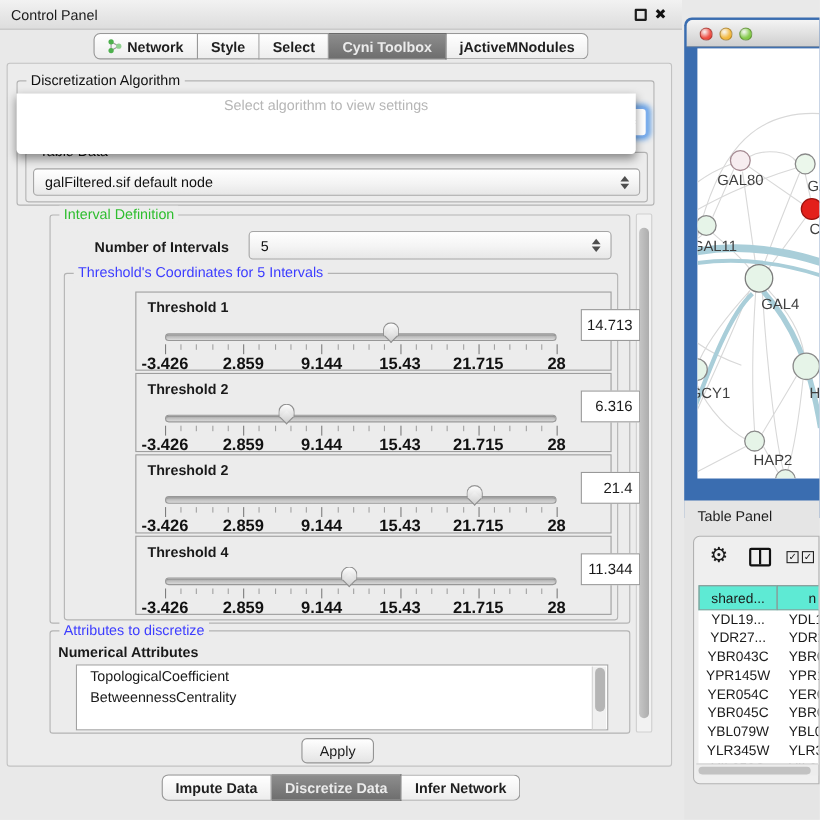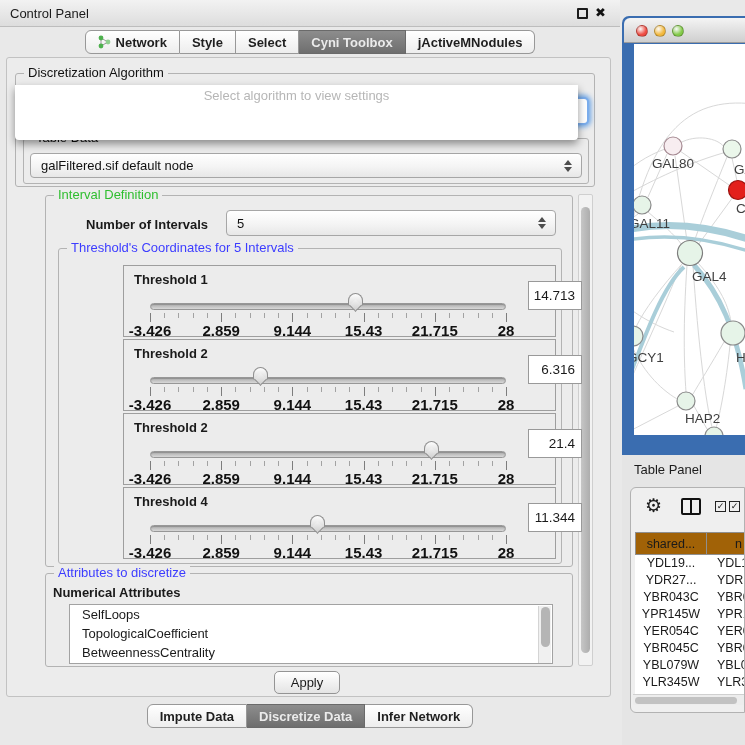--- a/index.html
+++ b/index.html
@@ -91,21 +91,21 @@
   
   #table-panel { position:absolute; left:622px; top:455px; width:123px; height:290px; background:#e5e5e5; }
   #tp-title { position:absolute; left:12px; top:7px; font-size:13px; color:#1c1c1c; }
   #tp-inner { position:absolute; left:8px; top:32px; width:115px; height:226px; background:#efefef;
     border:1px solid #b2b2b2; border-radius:6px 0 0 6px; overflow:hidden; }
   #tp-gear { position:absolute; left:14px; top:6px; font-size:19px; color:#1c1c1c; }
   #tp-colicon { position:absolute; left:50px; top:10px; width:20px; height:17px; border:2px solid #111; border-radius:2px; }
   #tp-colicon::after { content:""; position:absolute; left:7px; top:0; width:2px; height:13px; background:#111; }
   .tp-cb { position:absolute; top:13px; width:11px; height:11px; border:1.5px solid #222; font-size:9px;
     line-height:9px; text-align:center; color:#111; }
-  .th-cell { position:absolute; top:44px; height:23px; background:#a16207; border:1px solid #8f8f8f;
+  .th-cell { position:absolute; top:44px; height:23px; background:#5eead4; border:1px solid #8f8f8f;
     font-size:12.5px; display:flex; align-items:center; }
   #tp-rows { position:absolute; left:4px; top:67px; width:200px; height:140px; background:#fff; overflow:hidden; }
   .tp-row { display:flex; height:17px; font-size:12.5px; }
   .tp-c1 { width:72px; text-align:center; line-height:17px; }
   .tp-c2 { width:120px; padding-left:10px; line-height:17px; }
   #tp-hscroll { position:absolute; left:2px; top:206px; width:111px; height:11px; background:#ededed; border-top:1px solid #d0d0d0; }
   #tp-hthumb { position:absolute; left:2px; top:2px; width:102px; height:7px; background:#c2c2c2; border-radius:4px; }
 </style>
 </head>
 <body>
@@ -365,21 +365,20 @@
           </div>
       </div>
     </div>
 
     <div class="group" style="left:38px; top:515px; width:528px; height:94px;">
       <span class="gtitle blue">Attributes to discretize</span>
     </div>
     <span class="boldlbl" style="left:46px; top:527px;">Numerical Attributes</span>
     <div id="listbox" style="top:546px;">
       <div id="list-items">
-          <div class="li">SelfLoops</div>
           <div class="li">TopologicalCoefficient</div>
           <div class="li">BetweennessCentrality</div>
         </div>
       <div id="list-scroll">
           <div id="list-thumb"></div>
         </div>
     </div>
 
     <div id="apply-btn">Apply</div>
   </div>

